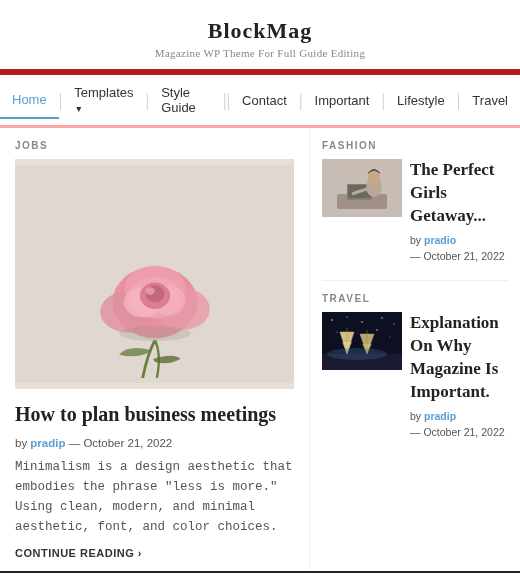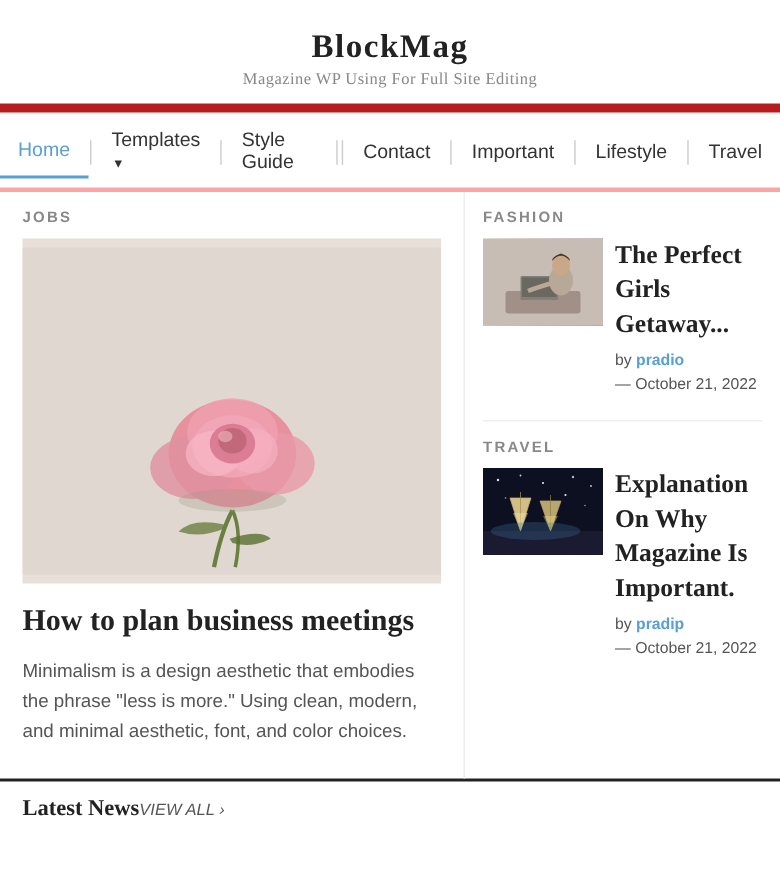--- a/index.html
+++ b/index.html
@@ -22,21 +22,21 @@
 
     
     .left-col { width: 310px; padding: 12px 15px 12px 15px; border-right: 1px solid #eee; }
     .section-label { font-size: 10px; font-weight: 700; color: #888; letter-spacing: 1.5px; text-transform: uppercase; margin-bottom: 8px; font-family: Arial, sans-serif; }
 
     .featured-image { width: 100%; height: 230px; background: #e8e0d8; overflow: hidden; display: flex; align-items: center; justify-content: center; margin-bottom: 12px; }
 
     .article-title { font-size: 20px; font-weight: 700; line-height: 1.3; margin-bottom: 10px; font-family: Georgia, serif; }
     .article-meta { font-size: 11.5px; color: #555; margin-bottom: 8px; font-family: Arial, sans-serif; }
     .article-meta a { color: #5a9fd4; text-decoration: none; font-weight: 600; }
-    .article-excerpt { font-size: 12.5px; color: #555; line-height: 1.6; margin-bottom: 10px; font-family: Liberation Sans, sans-serif; }
+    .article-excerpt { font-size: 12.5px; color: #555; line-height: 1.6; margin-bottom: 10px; font-family: Liberation Mono, monospace; }
     .continue-reading { font-size: 11px; font-weight: 700; color: #333; letter-spacing: 0.5px; text-transform: uppercase; font-family: Arial, sans-serif; cursor: pointer; }
     .continue-reading::after { content: ' ›'; }
 
     
     .right-col { width: 210px; padding: 12px 12px 12px 12px; }
     .right-section { margin-bottom: 16px; }
     .right-section-label { font-size: 10px; font-weight: 700; color: #888; letter-spacing: 1.5px; text-transform: uppercase; margin-bottom: 8px; font-family: Arial, sans-serif; }
 
     .right-card { display: flex; gap: 8px; margin-bottom: 12px; }
     .right-card-img { width: 80px; height: 58px; background: #ccc; flex-shrink: 0; overflow: hidden; }
@@ -64,21 +64,21 @@
     }
     .img-travel {
       background: linear-gradient(180deg, #0a0a18 0%, #1a1a35 30%, #2a2a50 50%, #8ab0d0 55%, #6090b0 60%, #3a3a60 65%, #1a1a30 100%);
     }
   </style>
 </head>
 <body>
 
 <header class="site-header">
   <div class="site-title">BlockMag</div>
-  <div class="site-tagline">Magazine WP Using For Full Site Editing</div>
+  <div class="site-tagline">Magazine WP Theme For Full Guide Editing</div>
 </header>
 
 <nav>
   <a class="nav-item active">Home</a>
   <span class="nav-separator">|</span>
   <a class="nav-item">Templates <span class="nav-arrow">▾</span></a>
   <span class="nav-separator">|</span>
   <a class="nav-item">Style Guide</a>
   <span class="nav-separator">|</span>
   <span class="nav-separator">|</span>
@@ -121,21 +121,26 @@
         <ellipse cx="148" cy="138" rx="16" ry="14" fill="#d87890" opacity="0.9"></ellipse>
         <ellipse cx="148" cy="136" rx="10" ry="9" fill="#c06878" opacity="0.95"></ellipse>
 
         <ellipse cx="143" cy="133" rx="5" ry="4" fill="#f8c8d0" opacity="0.5"></ellipse>
 
         <ellipse cx="148" cy="178" rx="38" ry="8" fill="#a09888" opacity="0.3"></ellipse>
       </svg>
     </div>
 
     <h2 class="article-title">How to plan business meetings</h2>
+    <div class="article-meta">
+      by <a>pradip</a>
+      <span> — <span>October 21, 2022</span></span>
+    </div>
     <p class="article-excerpt">Minimalism is a design aesthetic that embodies the phrase "less is more." Using clean, modern, and minimal aesthetic, font, and color choices.</p>
+    <div class="continue-reading">CONTINUE READING</div>
   </div>
 
   <div class="right-col">
 
     <div class="right-section">
       <div class="right-section-label">FASHION</div>
       <div class="right-card">
         <div class="right-card-img fashion-img img-fashion">
           <svg width="80" height="58" viewBox="0 0 80 58" xmlns="http://www.w3.org/2000/svg">
             <rect width="80" height="58" fill="#c8bdb5"></rect>

